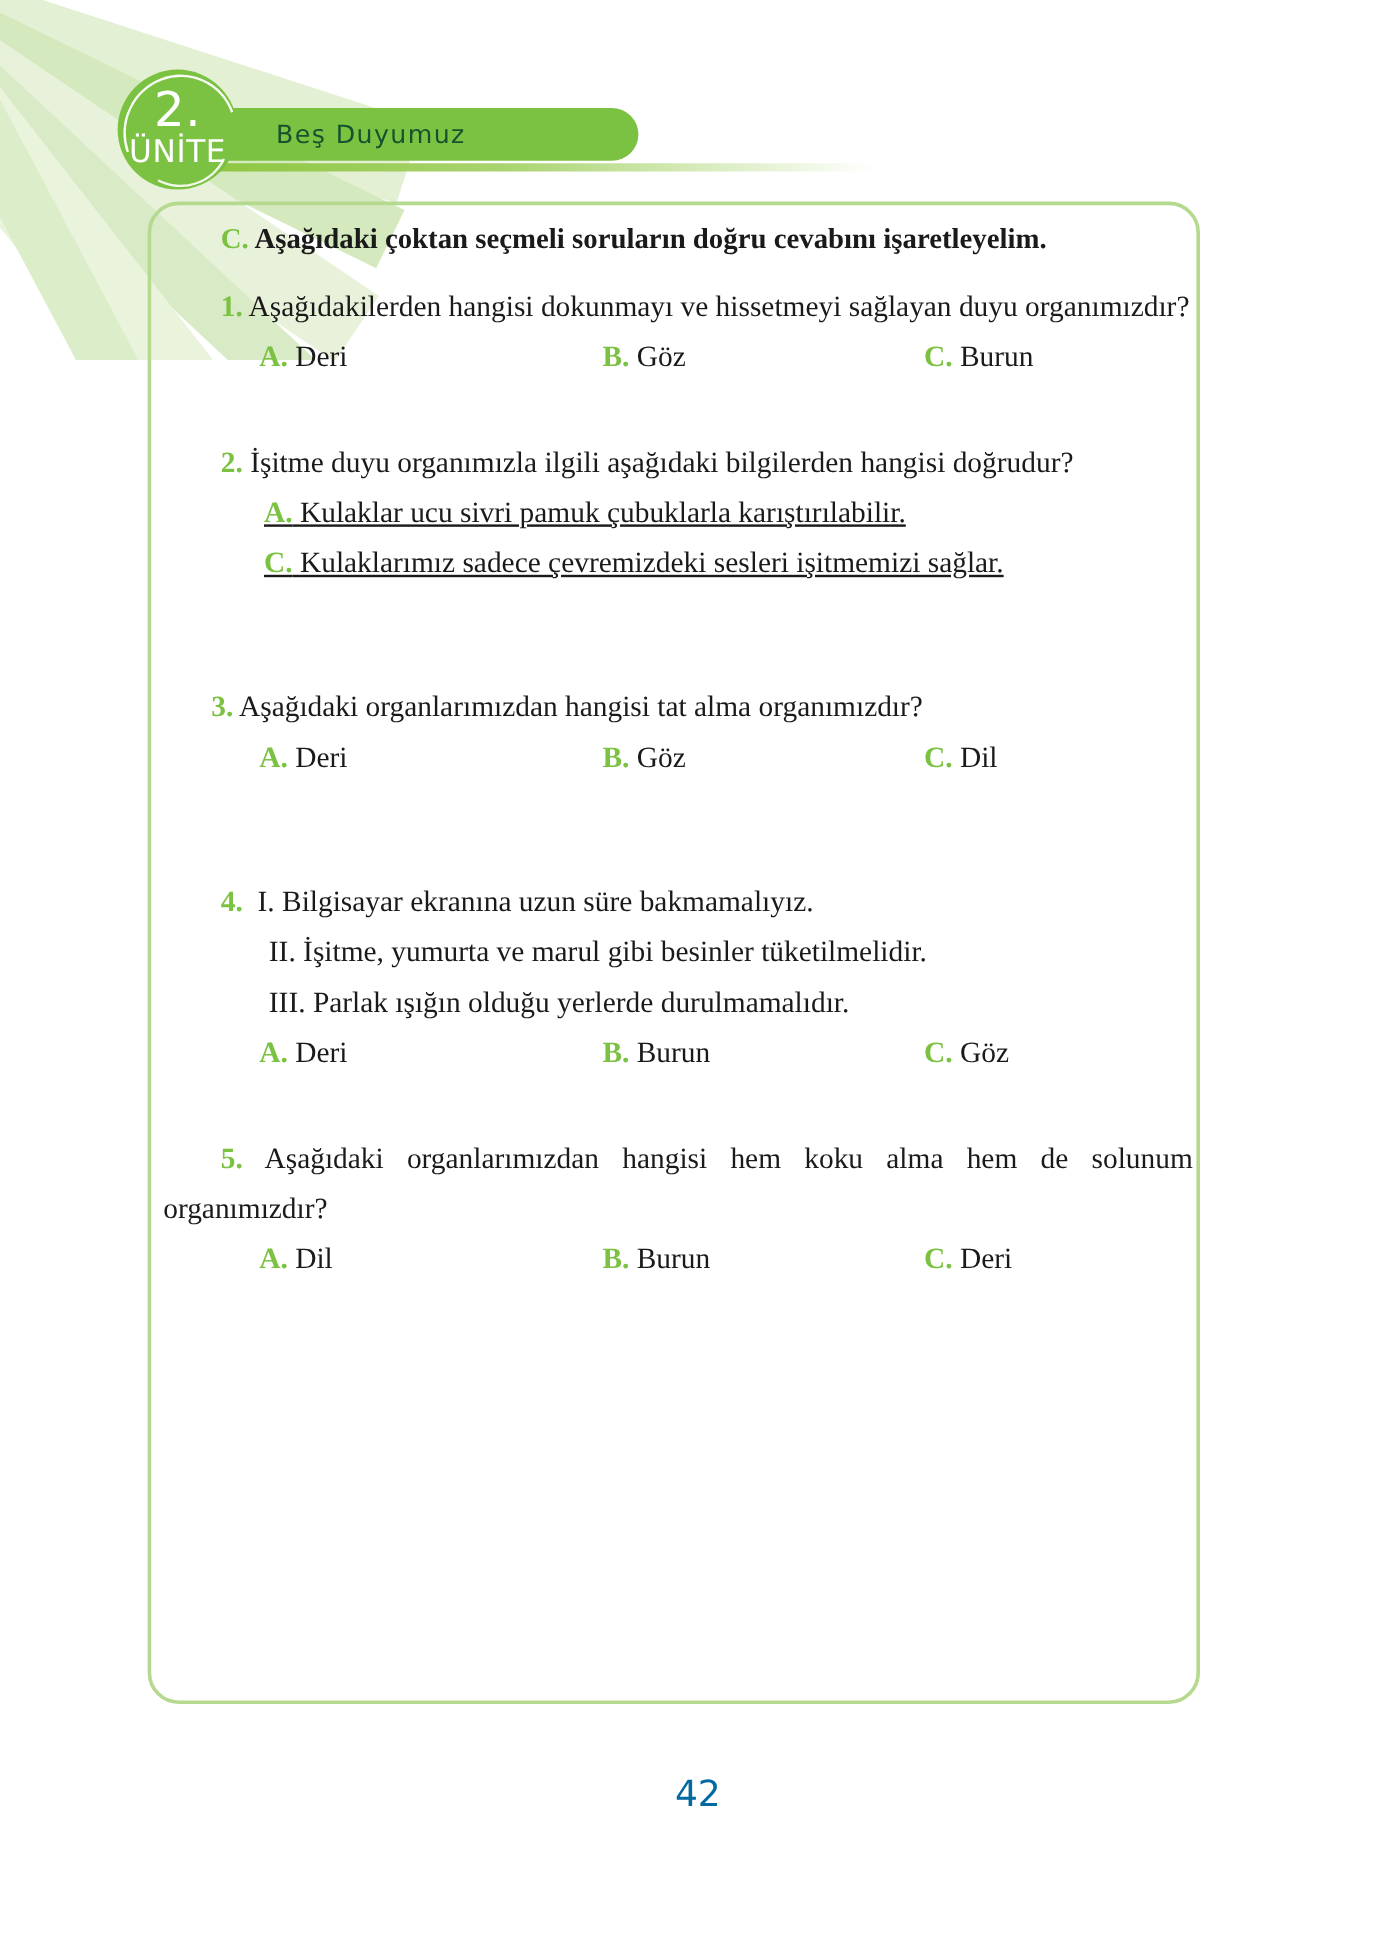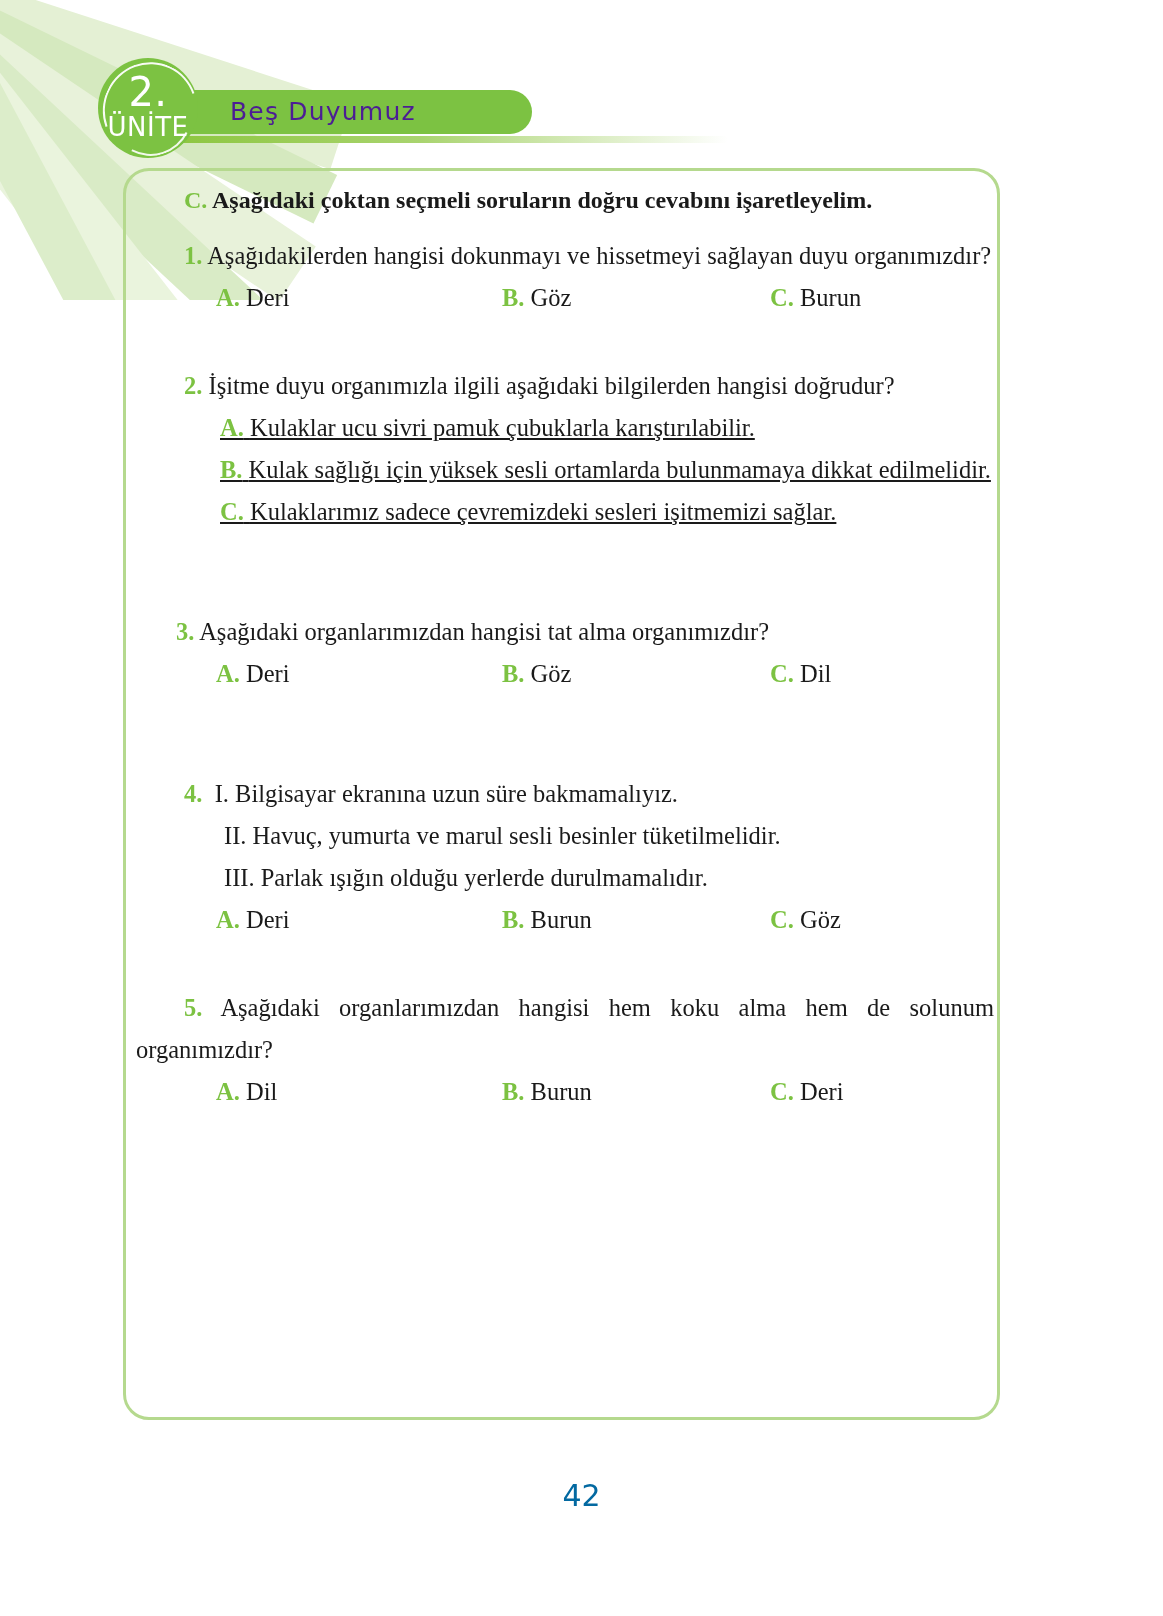--- a/index.html
+++ b/index.html
@@ -118,23 +118,23 @@
     background: #7cc242;
     border-radius: 22px;
     z-index: 3;
   }
   .title-pill .title-text {
     position: absolute;
     left: 68px;
     top: 0;
     height: 44px;
     line-height: 44px;
-    color: #4c1d95;
+    color: #14532d;
     font-family: "DejaVu Sans", sans-serif;
-    font-size: 25px;
+    font-size: 21px;
     letter-spacing: 1.2px;
     white-space: nowrap;
   }
   .title-underline {
     position: absolute;
     left: 168px;
     top: 136px;
     width: 560px;
     height: 7px;
     border-radius: 4px;
@@ -277,40 +277,39 @@
       <span class="opt b"><span class="letter">B.</span> <span>Göz</span></span>
       <span class="opt c"><span class="letter">C.</span> <span>Burun</span></span>
     </div>
 
     <div class="gap-lg"></div>
 
     <p class="q indent"><span class="grn lead">2.</span> <span>İşitme duyu organımızla ilgili aşağıdaki bilgilerden hangisi doğrudur?</span></p>
 
     <p class="opt-block"><span class="letter">A.</span> <span>Kulaklar ucu sivri pamuk çubuklarla karıştırılabilir.</span></p>
 
-    <p class="opt-block"><span class="letter">B.</span> <span>Kulak sağlığı için yüksek sesli ortamlarda bulunmamaya dikkat edilmelidir.</span></p>
 
     <p class="opt-block"><span class="letter">C.</span> <span>Kulaklarımız sadece çevremizdeki sesleri işitmemizi sağlar.</span></p>
 
     <div class="gap-xl"></div>
 
     <p class="q indent-sm"><span class="grn lead">3.</span> <span>Aşağıdaki organlarımızdan hangisi tat alma organımızdır?</span></p>
 
     <div class="opt-line">
       <span class="opt a"><span class="letter">A.</span> <span>Deri</span></span>
       <span class="opt b"><span class="letter">B.</span> <span>Göz</span></span>
       <span class="opt c"><span class="letter">C.</span> <span>Dil</span></span>
     </div>
 
     <div class="gap-xl"></div>
 
     <p class="roman first"><span class="lead">4.</span> &nbsp;<span>I.</span>
       <span>Bilgisayar ekranına uzun süre bakmamalıyız.</span></p>
 
-    <p class="roman rest"><span>II.</span> <span>Havuç, yumurta ve marul sesli besinler tüketilmelidir.</span></p>
+    <p class="roman rest"><span>II.</span> <span>İşitme, yumurta ve marul gibi besinler tüketilmelidir.</span></p>
 
     <p class="roman rest"><span>III.</span> <span>Parlak ışığın olduğu yerlerde durulmamalıdır.</span></p>
 
 
     <div class="opt-line">
       <span class="opt a"><span class="letter">A.</span> <span>Deri</span></span>
       <span class="opt b"><span class="letter">B.</span> <span>Burun</span></span>
       <span class="opt c"><span class="letter">C.</span> <span>Göz</span></span>
     </div>
 

